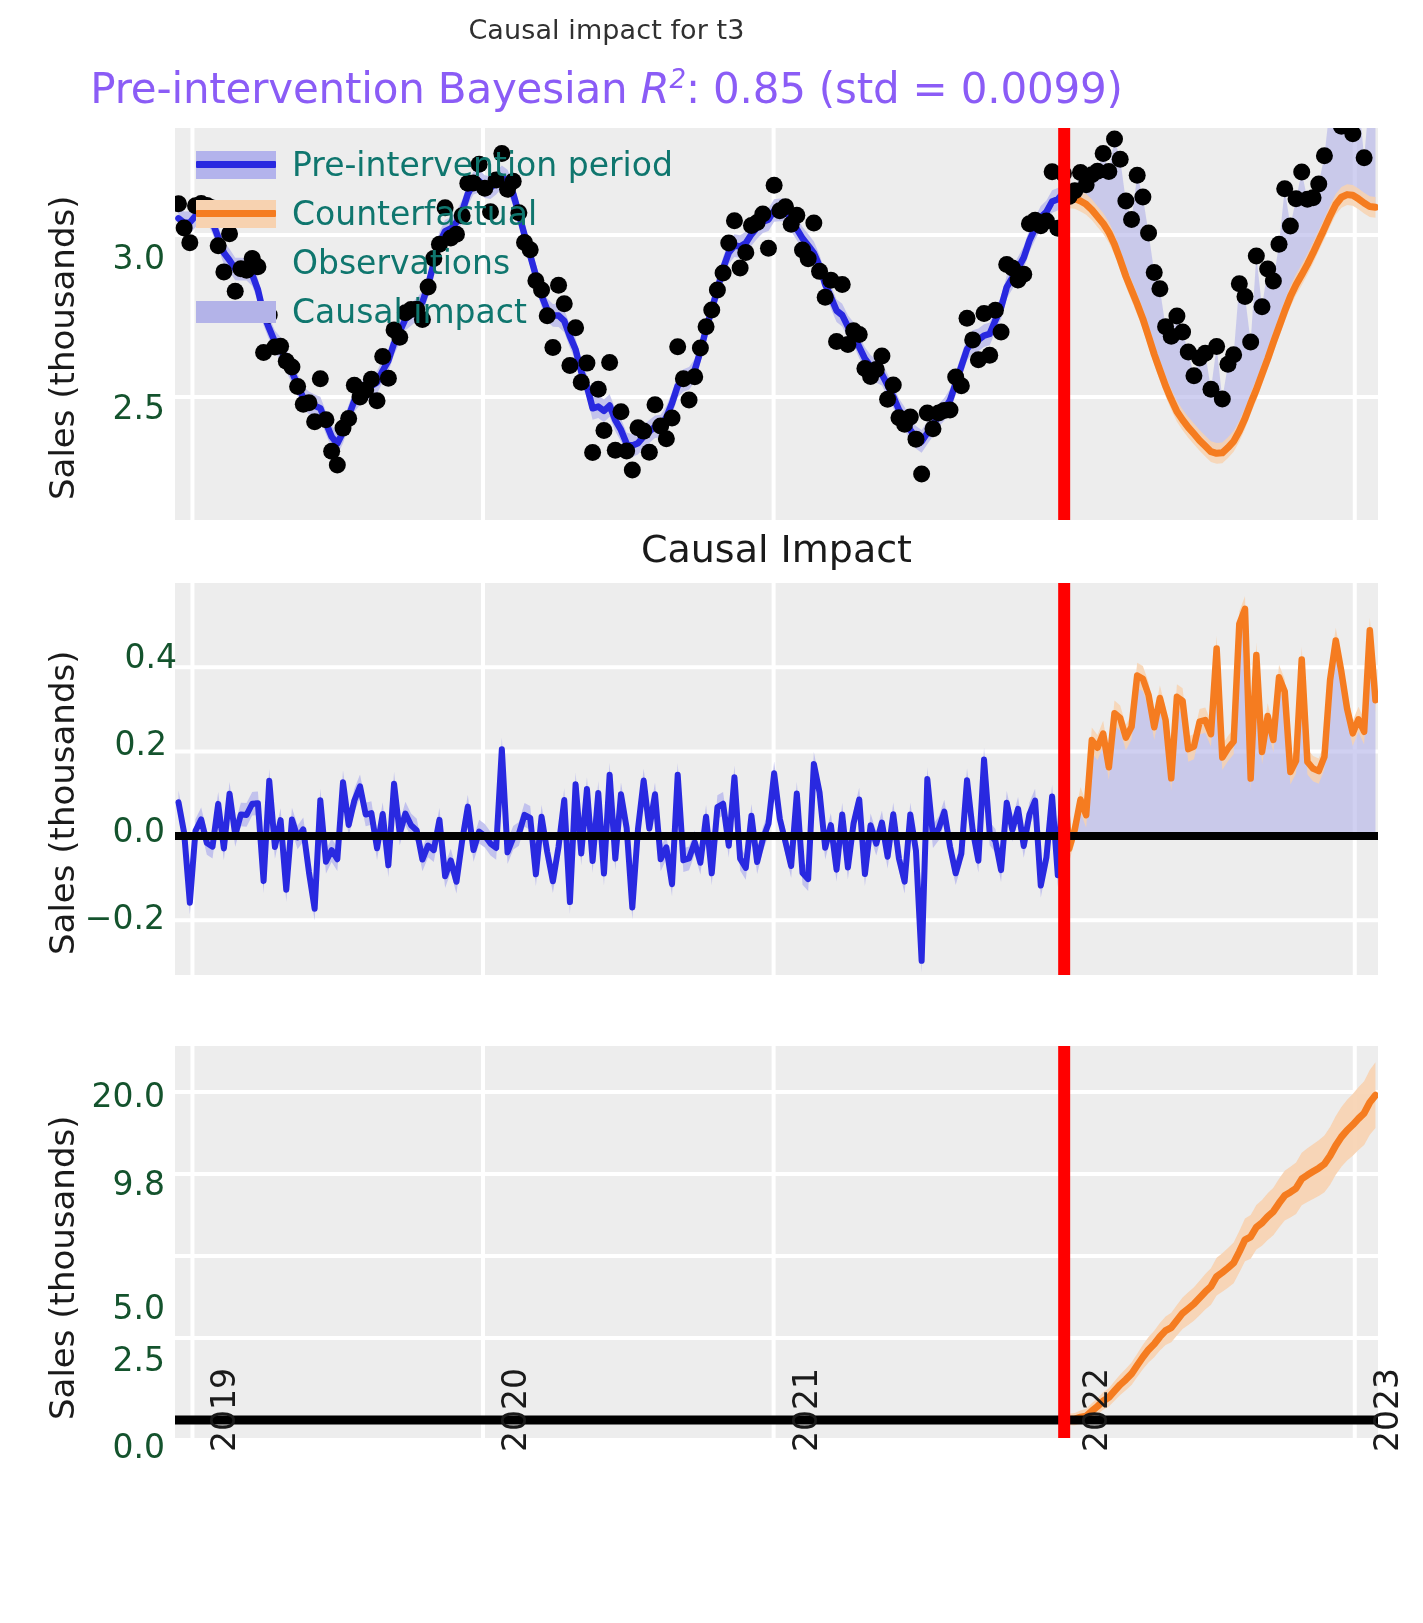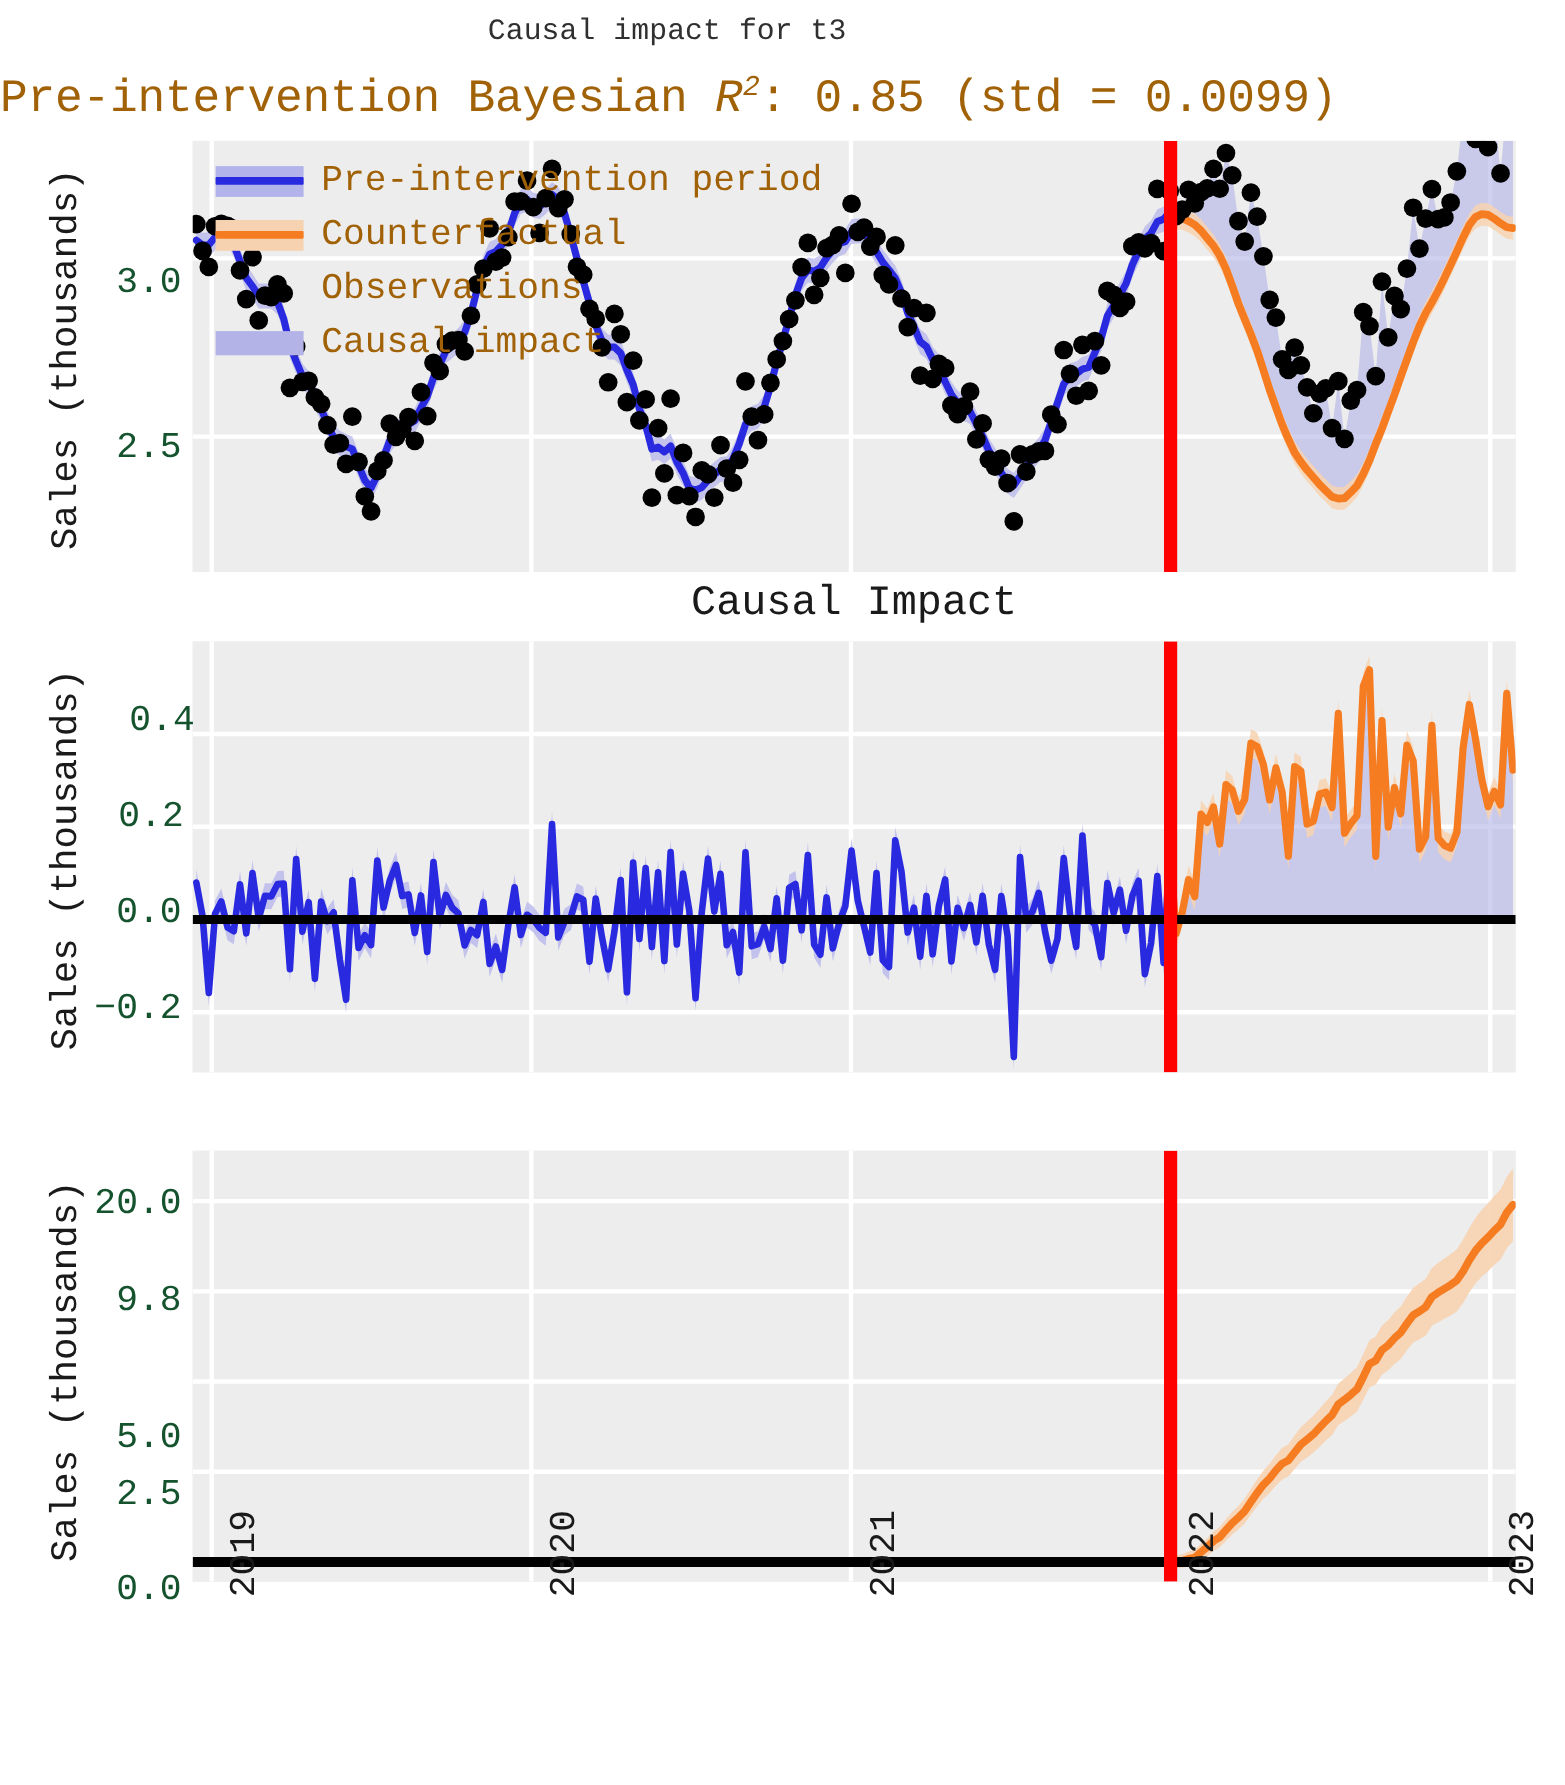--- a/index.html
+++ b/index.html
@@ -1,40 +1,40 @@
 <!DOCTYPE html>
 <html><head>
 <meta charset="utf-8">
 <style>
   html,body{margin:0;padding:0;background:#ffffff;}
   body{width:1423px;height:1623px;font-family:"DejaVu Sans","Liberation Sans",sans-serif;color:#262626;overflow:hidden;}
-  #root{position:relative;width:1213px;height:1623px;font-family:Liberation Mono, monospace;}
+  #root{position:relative;width:1213px;height:1623px;}
 
   .suptitle{position:absolute;left:0;right:0;top:14px;text-align:center;font-size:27px;color:#303030;letter-spacing:.1px;}
-  .maintitle{position:absolute;left:0;right:0;top:64px;text-align:center;font-size:42px;color:#a16207;letter-spacing:-.2px;white-space:nowrap;}
+  .maintitle{position:absolute;left:0;right:0;top:64px;text-align:center;font-size:42px;color:#8b5cf6;letter-spacing:-.2px;white-space:nowrap;}
   .maintitle i{font-style:italic;}
   .maintitle sup{font-size:.62em;vertical-align:super;font-style:italic;}
 
   .paneltitle{position:absolute;left:175px;width:1203px;text-align:center;font-size:38px;color:#1a1a1a;}
 
   .panel{position:absolute;background:#ededed;overflow:hidden;}
   .panel svg{display:block;}
 
   .ylabel{position:absolute;font-size:34px;color:#1a1a1a;white-space:nowrap;
           transform-origin:0 0;transform:rotate(-90deg);}
   .ytick{position:absolute;font-size:33px;color:#14532d;text-align:right;white-space:nowrap;}
   .xtick{position:absolute;font-size:33px;color:#1a1a1a;white-space:nowrap;
          transform-origin:0 0;transform:rotate(-90deg);}
 
   .legend{position:absolute;left:196px;top:140px;}
   .legrow{display:flex;align-items:center;height:49px;}
   .legmark{position:relative;width:80px;height:34px;margin-right:16px;flex:0 0 80px;}
   .legband{position:absolute;left:0;right:0;top:3px;bottom:3px;}
   .legline{position:absolute;left:0;right:0;top:50%;height:7px;margin-top:-3.5px;border-radius:1px;}
-  .legtext{font-size:33px;color:#a16207;white-space:nowrap;}
+  .legtext{font-size:33px;color:#0f766e;white-space:nowrap;}
   .legblank{width:80px;height:34px;margin-right:16px;flex:0 0 80px;}
 </style>
 </head>
 <body>
 
 <div id="root">
 
   <div class="suptitle">Causal impact for t3</div>
 
   <div class="maintitle">

